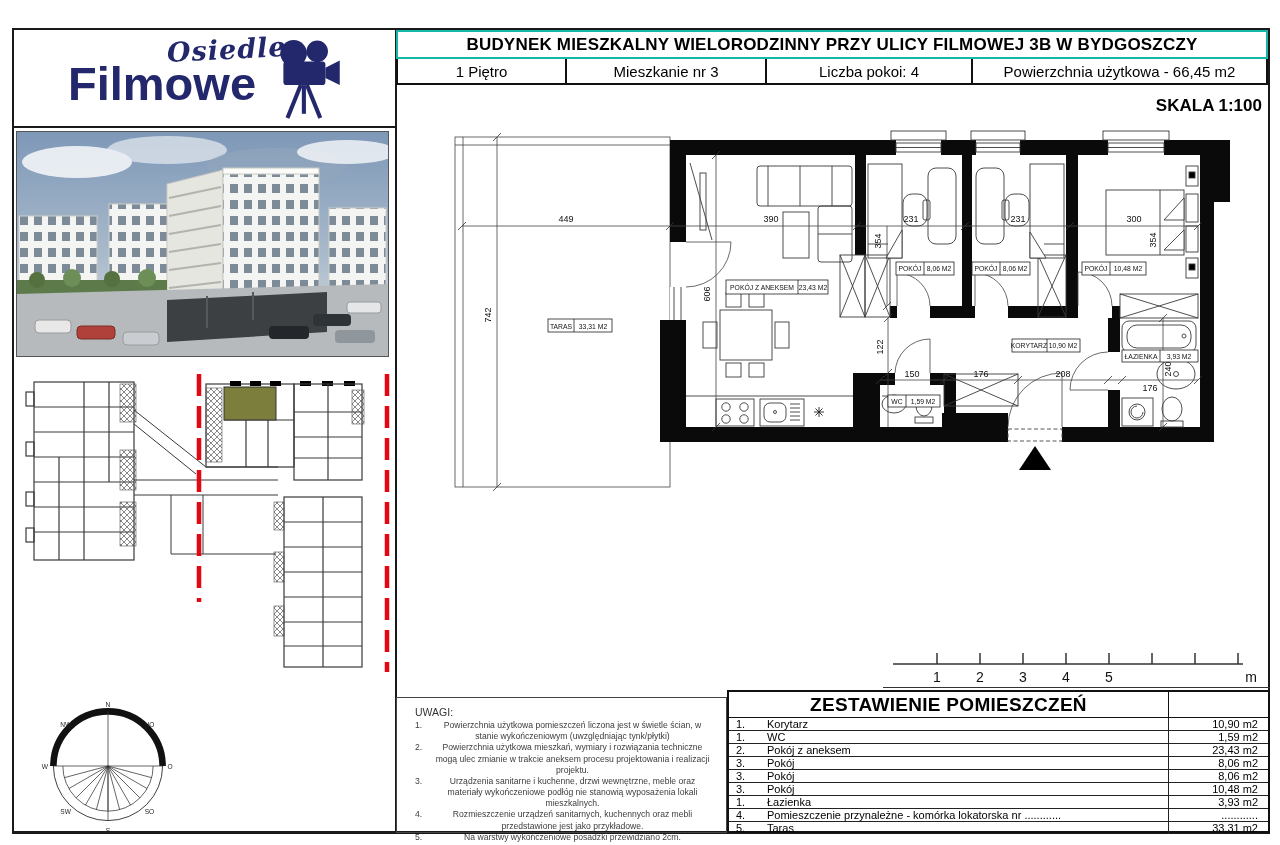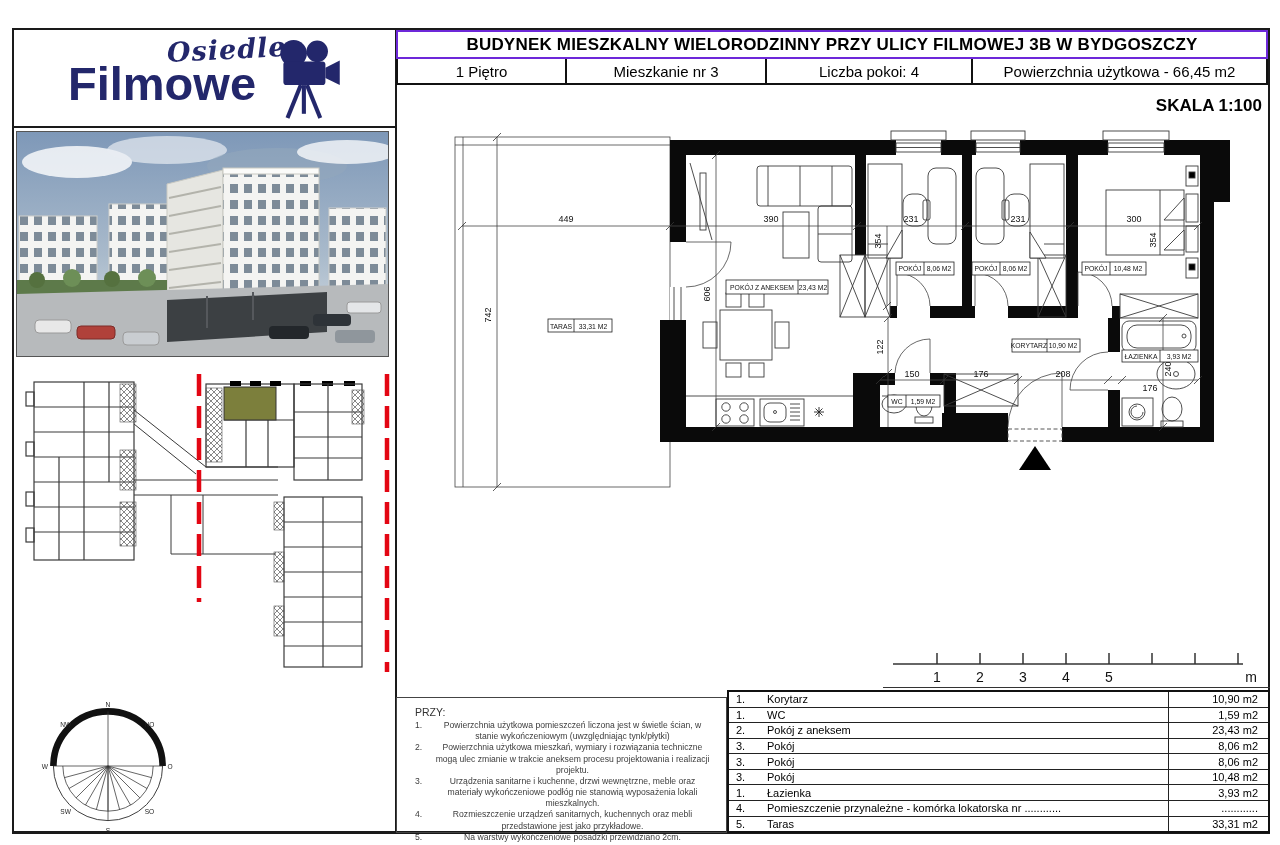--- a/index.html
+++ b/index.html
@@ -3,21 +3,21 @@
 <meta charset="utf-8">
 <style>
   * { margin:0; padding:0; box-sizing:border-box; }
   body { font-family:"Liberation Sans", sans-serif; background:#fff; }
   .sheet { position:relative; width:1280px; height:845px; background:#fff; overflow:hidden; }
   .frame { position:absolute; left:12px; top:28px; width:1258px; height:806px; border:2px solid #1a1a1a; border-bottom-width:3px; }
   .vdiv { position:absolute; left:395px; top:28px; width:0; height:806px; border-left:2px solid #1a1a1a; }
   .logo-bottom { position:absolute; left:12px; top:126px; width:383px; border-top:2px solid #1a1a1a; }
 
   
-  .title-row { position:absolute; left:396px; top:30px; width:872px; height:29px; border:2px solid #6d28d9;
+  .title-row { position:absolute; left:396px; top:30px; width:872px; height:29px; border:2px solid #14b8a6;
                display:flex; align-items:center; justify-content:center; font-size:17px; font-weight:bold; color:#000; letter-spacing:.2px;}
   .info-row { position:absolute; left:396px; top:59px; width:872px; height:26px; border:2px solid #111; border-top:none; display:flex; }
   .info-cell { border-right:2px solid #111; display:flex; align-items:center; justify-content:center; font-size:15px; color:#000; }
   .info-cell:last-child { border-right:none; }
   .ic1{width:169px;} .ic2{width:200px;} .ic3{width:206px;} .ic4{flex:1;}
   .skala { position:absolute; left:1040px; top:96px; width:222px; text-align:right; font-size:17px; color:#000;font-weight:bold; }
 
   
   .logo-wrap { position:absolute; left:55px; top:36px; width:300px; height:86px; }
   .logo-osiedle { position:absolute; left:112px; top:-2px; font-family:"DejaVu Serif", serif; font-style:italic; font-weight:bold;
@@ -544,21 +544,21 @@
     <text class="stext" x="52" y="44">1</text>
     <text class="stext" x="95" y="44">2</text>
     <text class="stext" x="138" y="44">3</text>
     <text class="stext" x="181" y="44">4</text>
     <text class="stext" x="224" y="44">5</text>
     <text class="stext" x="366" y="44">m</text>
   </svg>
   <div class="scale-line"></div>
 
   <div class="uwagi">
-    <h4>PRZY:</h4>
+    <h4>UWAGI:</h4>
     <div class="nrow">
       <span class="nno">1.</span>
       <span class="ntx">Powierzchnia użytkowa pomieszczeń liczona jest w świetle ścian, w stanie wykończeniowym (uwzględniając tynk/płytki)</span>
     </div>
     <div class="nrow">
       <span class="nno">2.</span>
       <span class="ntx">Powierzchnia użytkowa mieszkań, wymiary i rozwiązania techniczne mogą ulec zmianie w trakcie aneksem procesu projektowania i realizacji projektu.</span>
     </div>
     <div class="nrow">
       <span class="nno">3.</span>
@@ -568,20 +568,24 @@
       <span class="nno">4.</span>
       <span class="ntx">Rozmieszczenie urządzeń sanitarnych, kuchennych oraz mebli przedstawione jest jako przykładowe.</span>
     </div>
     <div class="nrow">
       <span class="nno">5.</span>
       <span class="ntx">Na warstwy wykończeniowe posadzki przewidziano 2cm.</span>
     </div>
   </div>
 
   <div class="ztable">
+    <div class="zt-title">
+      <div class="t">ZESTAWIENIE POMIESZCZEŃ</div>
+      <div class="sp"></div>
+    </div>
     <div class="zt-row">
       <span class="zt-no">1.</span>
       <span class="zt-nm">Korytarz</span>
       <span class="zt-val">10,90 m2</span>
     </div>
     <div class="zt-row">
       <span class="zt-no">1.</span>
       <span class="zt-nm">WC</span>
       <span class="zt-val">1,59 m2</span>
     </div>

